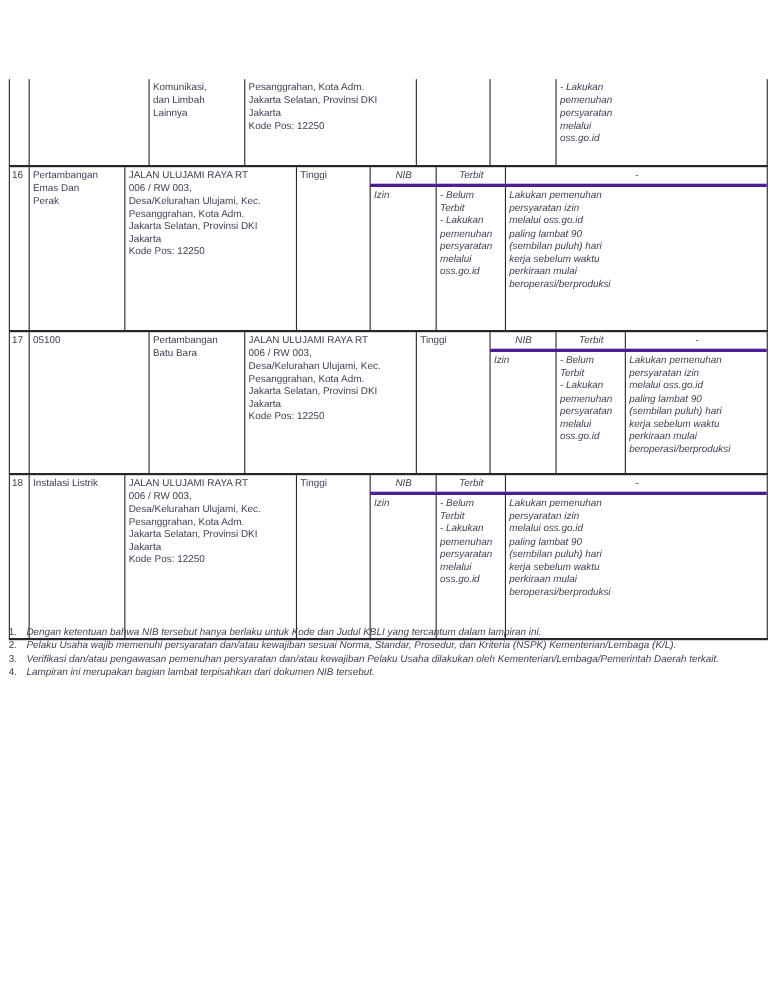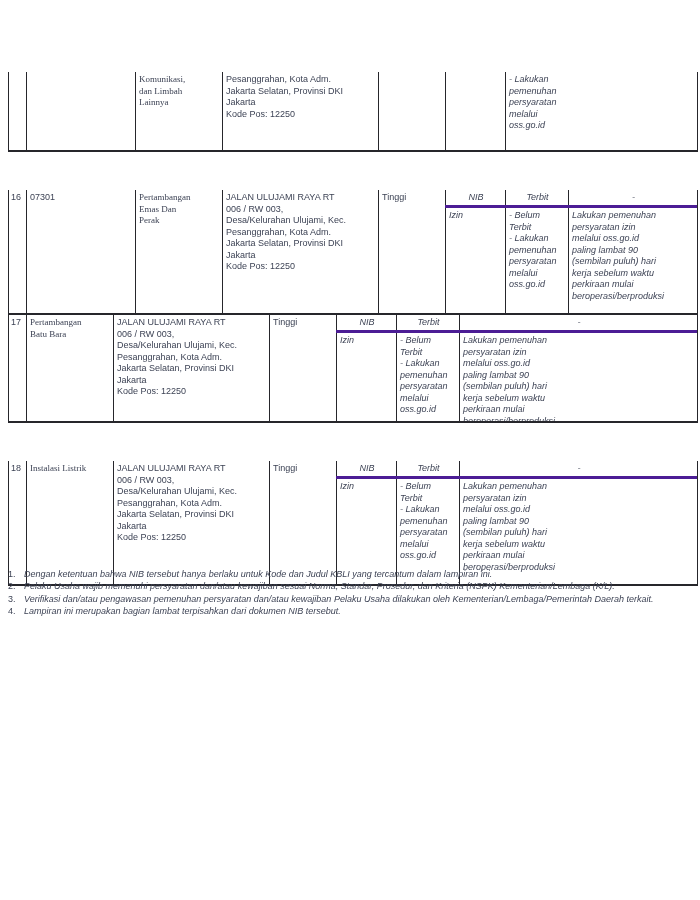--- a/index.html
+++ b/index.html
@@ -12,29 +12,29 @@
   
   .kbli-table{
     position:absolute;left:8px;top:72px;width:690px;
     color:#3d4355;font-size:9px;line-height:11.5px;
   }
   .trow{
     display:flex;align-items:stretch;box-sizing:border-box;
     border-bottom:2px solid #26262b;border-right:1px solid #26262b;
   }
   .row-cont{height:80px;}
-  .row-a{height:125px;margin-top:38px;}
-  .row-b{height:108px;}
+  .row-a{height:150px;}
+  .row-b{height:130px;}
   .cell{
     box-sizing:border-box;border-left:1px solid #26262b;
     padding:2px 2px 0 3px;white-space:pre-line;overflow:hidden;
   }
   .c-no{width:18px;flex:0 0 18px;padding-left:2px;}
   .c-kbli{width:109px;flex:0 0 109px;}
-  .c-name{width:87px;flex:0 0 87px;font-family:Liberation Serif, serif;}
+  .c-name{width:87px;flex:0 0 87px;}
   .c-addr{width:156px;flex:0 0 156px;}
   .c-risk{width:67px;flex:0 0 67px;}
   .subcol{flex:1;display:flex;flex-direction:column;min-width:0;font-style:italic;}
   .subrow{display:flex;align-items:stretch;min-height:0;}
   .subrow.nib{flex:0 0 15px;border-bottom:3px solid #4c1d95;text-align:center;}
   .subrow.izin{flex:1;}
   .c-doc{width:60px;flex:0 0 60px;}
   .c-status{width:63px;flex:0 0 63px;}
   .c-req{flex:1;min-width:0;}
 
@@ -72,21 +72,20 @@
 pemenuhan
 persyaratan
 melalui
 oss.go.id</div>
         </div>
       </div>
     </div>
 
     <div class="trow row-a">
       <div class="cell c-no">16</div>
-      <div class="cell c-kbli">07301</div>
       <div class="cell c-name">Pertambangan
 Emas Dan
 Perak</div>
       <div class="cell c-addr">JALAN ULUJAMI RAYA RT
 006 / RW 003,
 Desa/Kelurahan Ulujami, Kec.
 Pesanggrahan, Kota Adm.
 Jakarta Selatan, Provinsi DKI
 Jakarta
 Kode Pos: 12250</div>
@@ -113,20 +112,21 @@
 (sembilan puluh) hari
 kerja sebelum waktu
 perkiraan mulai
 beroperasi/berproduksi</div>
         </div>
       </div>
     </div>
 
     <div class="trow row-b">
       <div class="cell c-no">17</div>
+      <div class="cell c-kbli">05100</div>
       <div class="cell c-name">Pertambangan
 Batu Bara</div>
       <div class="cell c-addr">JALAN ULUJAMI RAYA RT
 006 / RW 003,
 Desa/Kelurahan Ulujami, Kec.
 Pesanggrahan, Kota Adm.
 Jakarta Selatan, Provinsi DKI
 Jakarta
 Kode Pos: 12250</div>
       <div class="cell c-risk">Tinggi</div>

